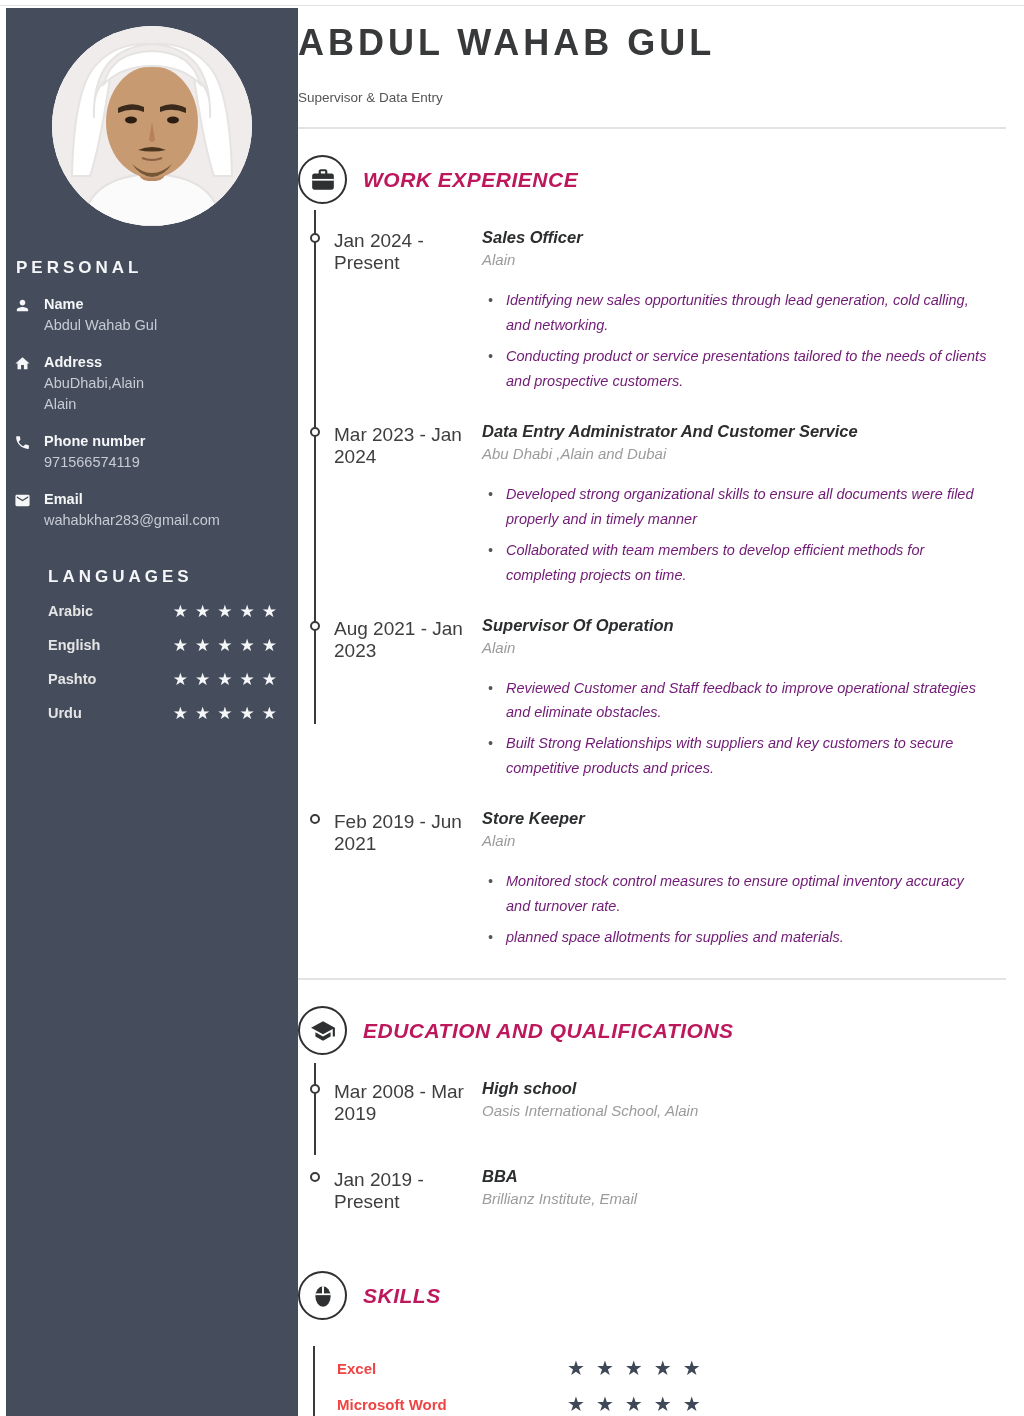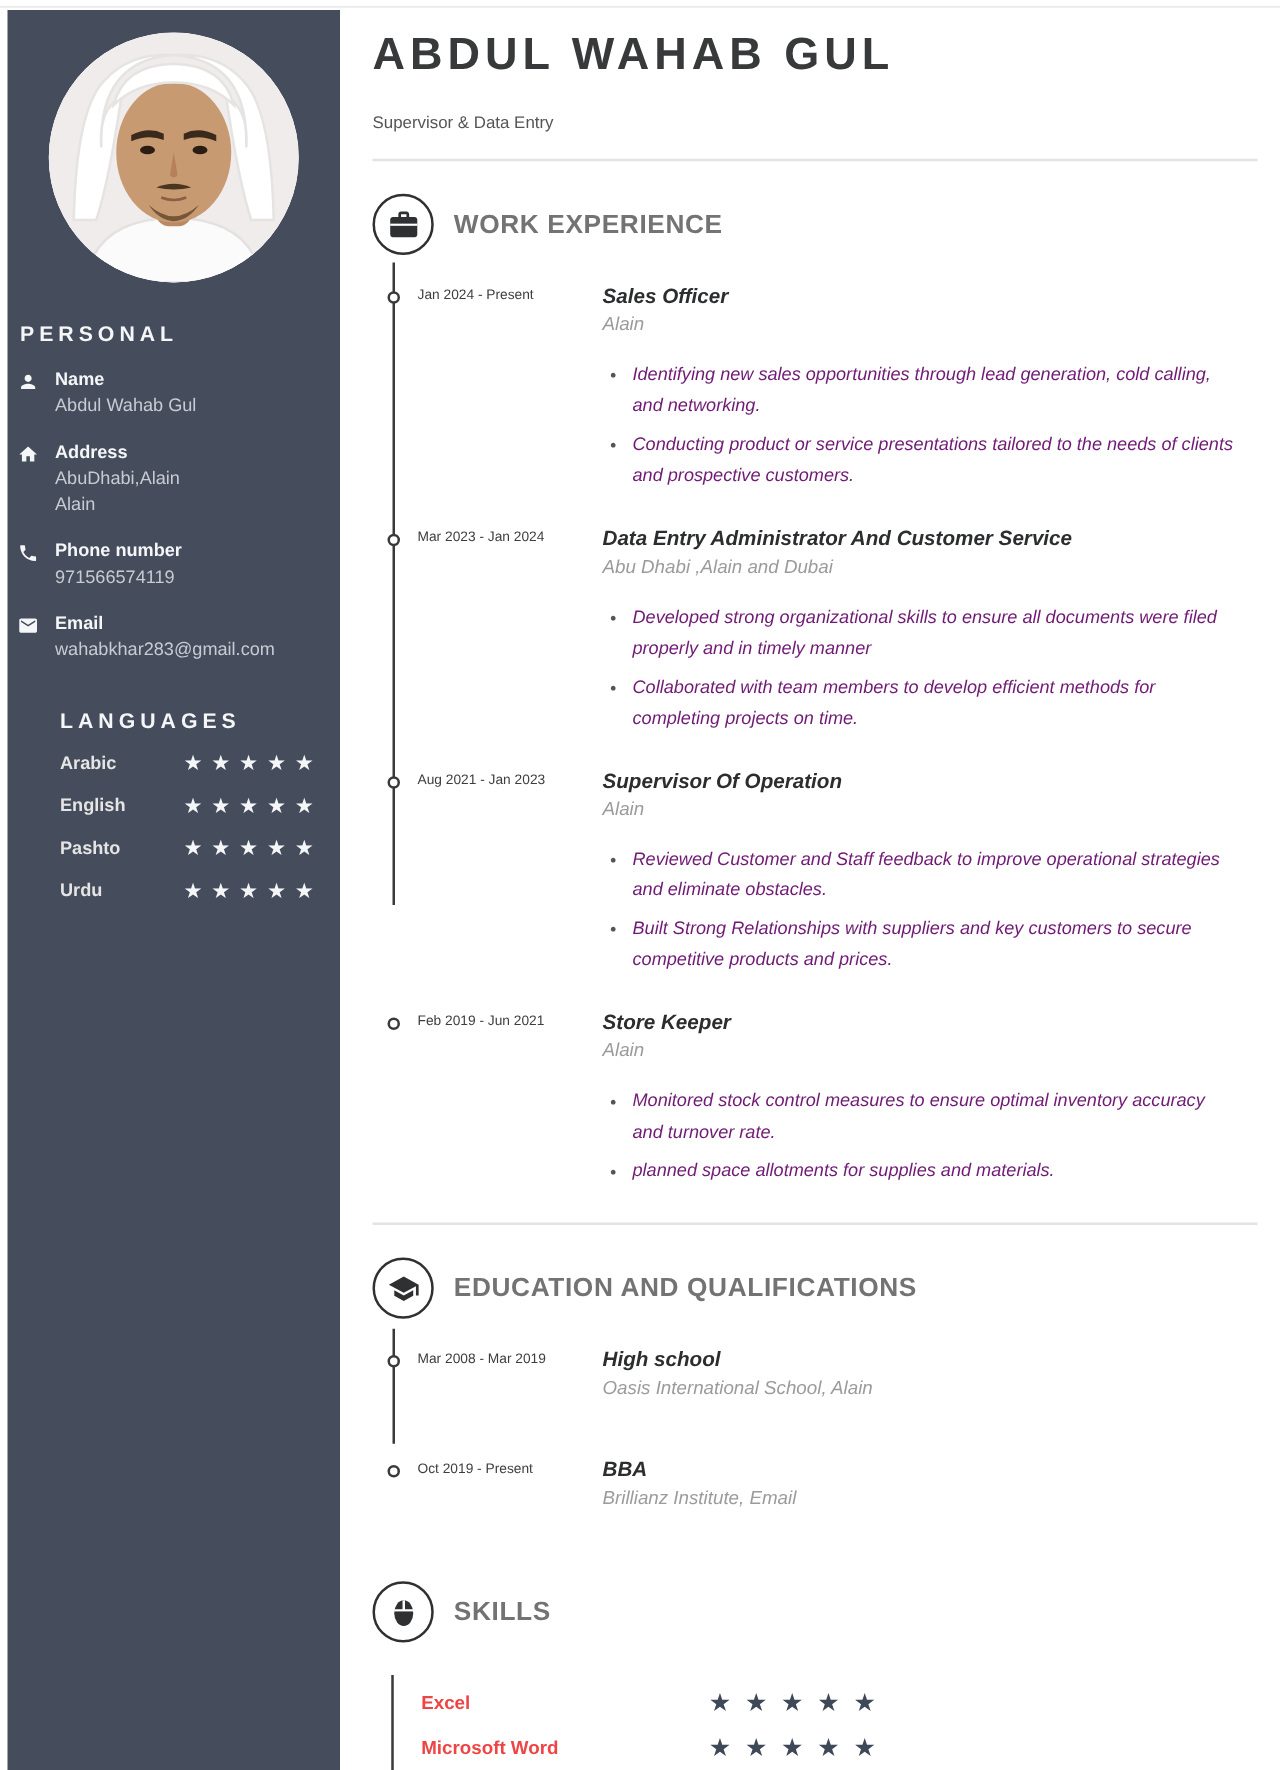--- a/index.html
+++ b/index.html
@@ -11,21 +11,21 @@
     position:relative;
     overflow:hidden;
   }
   body::before{ 
     content:""; position:absolute; left:0; top:5px; width:1024px; height:1px;
     background:#e2e2e2;
   }
 
   
   .sidebar{
-    position:absolute; left:6px; top:8px; width:266px; height:1408px;
+    position:absolute; left:6px; top:8px; width:292px; height:1408px;
     background:#454c5b; color:#fff;
   }
   .photo-ring{
     width:200px; height:200px; border-radius:50%;
     margin:18px auto 0 auto; background:#fbfbfb; overflow:hidden;
     display:flex; align-items:center; justify-content:center;
   }
   .photo-ring svg{ width:200px; height:200px; display:block; }
 
   .side-heading{
@@ -62,39 +62,40 @@
   .divider{ border:none; border-top:2px solid #e3e3e3; margin:22px 0 0 0; }
 
   .section-header{ display:flex; align-items:center; margin-top:26px; }
   .section-icon{
     width:49px; height:49px; border:2.5px solid #2e3031; border-radius:50%;
     display:flex; align-items:center; justify-content:center; flex:0 0 49px;
     background:#fff;
   }
   .section-icon svg{ width:26px; height:26px; fill:#2e3031; }
   .section-title{
-    margin-left:16px; font-size:21px; font-weight:bold; color:#737373;
+    margin-left:16px; font-size:21px; font-weight:bold; color:#be185d;
     letter-spacing:0.5px;
+    font-style:italic;
   }
 
   .entries{ position:relative; margin-top:24px; }
   .entries::before{
     content:""; position:absolute; left:16px; top:-16px; width:2px;
     background:#3a3a3a;
   }
   .entries.work::before{ top:-18px; height:514px; }
   .entries.edu::before{ top:-16px; height:92px; }
   .entry{ display:flex; align-items:flex-start; }
   .entry + .entry{ margin-top:22px; }
   .tl-dot{
     width:10px; height:10px; border:2px solid #3a3a3a; border-radius:50%;
     background:#fff; margin:5px 0 0 12px; flex:0 0 10px; position:relative; z-index:1;
   }
   .entry-dates{
-    flex:0 0 148px; margin-left:14px; font-size:11px; color:#3e3e3e; padding-top:2px;
+    flex:0 0 148px; margin-left:14px; font-size:19px; color:#3e3e3e; padding-top:2px;
   }
   .entry-body{ flex:1; min-width:0;font-style:italic; }
   .entry-title{ font-size:16.5px; font-weight:bold; color:#2b2d2e; }
   .entry-location{ font-size:15px; color:#9b9b9b; margin-top:4px; }
   ul.bullets{ list-style:none; margin:20px 0 6px 4px; }
   ul.bullets li{
     position:relative; padding-left:20px; font-size:14.5px; color:#701a75;
     line-height:1.72; margin-bottom:6px; max-width:505px;
   }
   ul.bullets li::before{
@@ -316,21 +317,21 @@
     <div class="entry">
       <span class="tl-dot"></span>
       <div class="entry-dates">Mar 2008 - Mar 2019</div>
       <div class="entry-body" style="padding-bottom:26px;">
         <div class="entry-title">High school</div>
         <div class="entry-location">Oasis International School, Alain</div>
       </div>
     </div>
     <div class="entry">
       <span class="tl-dot"></span>
-      <div class="entry-dates">Oct 2019 - Present</div>
+      <div class="entry-dates">Jan 2019 - Present</div>
       <div class="entry-body">
         <div class="entry-title">BBA</div>
         <div class="entry-location">Brillianz Institute, Email</div>
       </div>
     </div>
   </div>
 
   <div class="section-header" style="margin-top:58px;">
     <span class="section-icon">
       <svg viewBox="0 0 24 24">

